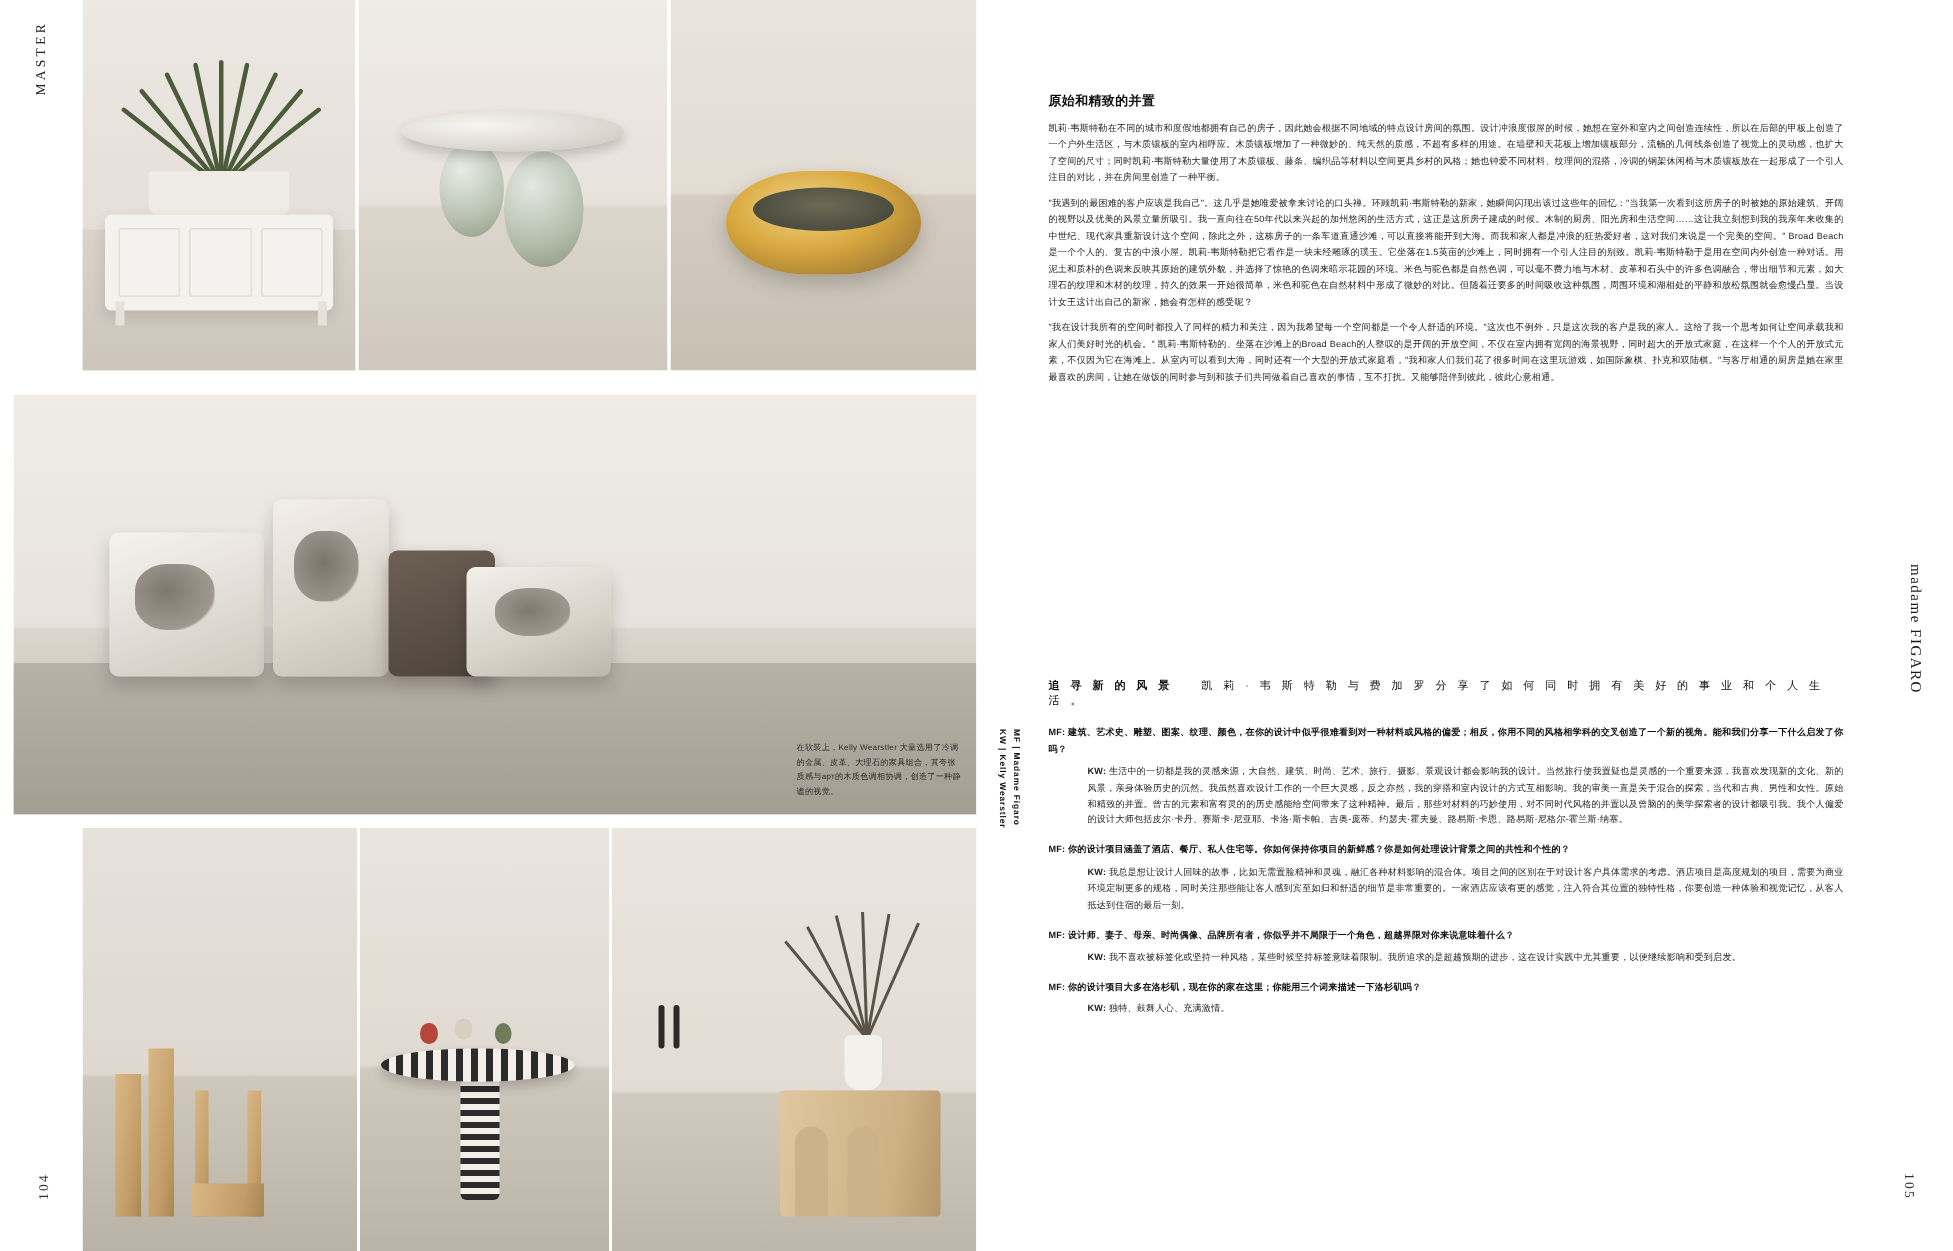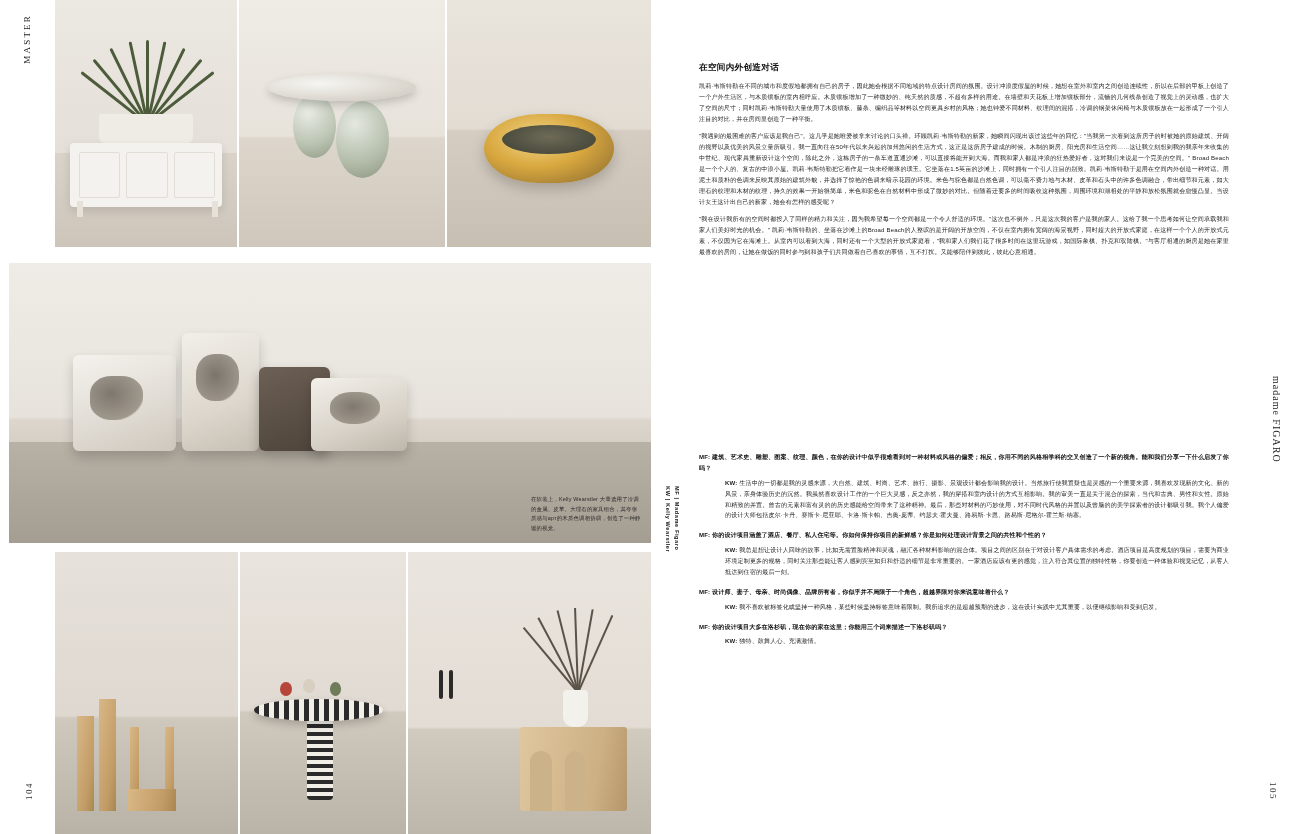--- a/index.html
+++ b/index.html
@@ -358,29 +358,34 @@
   </div>
 
   <div class="gutter-line"></div>
 
   <div class="right-page">
 
     <div class="masthead-right">madame FIGARO</div>
     <div class="folio-right">105</div>
 
     <div class="rp-inner">
-      <div class="article-title">在空间内外创造对话</div>
+      <div class="article-title">原始和精致的并置</div>
       <div class="body-col">
         <p>凯莉·韦斯特勒在不同的城市和度假地都拥有自己的房子，因此她会根据不同地域的特点设计房间的氛围。设计冲浪度假屋的时候，她想在室外和室内之间创造连续性，所以在后部的甲板上创造了一个户外生活区，与木质镶板的室内相呼应。木质镶板增加了一种微妙的、纯天然的质感，不超有多样的用途。在墙壁和天花板上增加镶板部分，流畅的几何线条创造了视觉上的灵动感，也扩大了空间的尺寸；同时凯莉·韦斯特勒大量使用了木质镶板、藤条、编织品等材料以空间更具乡村的风格；她也钟爱不同材料、纹理间的混搭，冷调的钢架休闲椅与木质镶板放在一起形成了一个引人注目的对比，并在房间里创造了一种平衡。</p>
         <p>"我遇到的最困难的客户应该是我自己"。这几乎是她唯爱被拿来讨论的口头禅。环顾凯莉·韦斯特勒的新家，她瞬间闪现出该过这些年的回忆："当我第一次看到这所房子的时被她的原始建筑、开阔的视野以及优美的风景立量所吸引。我一直向往在50年代以来兴起的加州悠闲的生活方式，这正是这所房子建成的时候。木制的厨房、阳光房和生活空间……这让我立刻想到我的我亲年来收集的中世纪、现代家具重新设计这个空间，除此之外，这栋房子的一条车道直通沙滩，可以直接将能开到大海。而我和家人都是冲浪的狂热爱好者，这对我们来说是一个完美的空间。" Broad Beach 是一个个人的、复古的中浪小屋。凯莉·韦斯特勒把它看作是一块未经雕琢的璞玉。它坐落在1.5英亩的沙滩上，同时拥有一个引人注目的别致。凯莉·韦斯特勒于是用在空间内外创造一种对话。用泥土和质朴的色调来反映其原始的建筑外貌，并选择了惊艳的色调来暗示花园的环境。米色与驼色都是自然色调，可以毫不费力地与木材、皮革和石头中的许多色调融合，带出细节和元素，如大理石的纹理和木材的纹理，持久的效果一开始很简单，米色和驼色在自然材料中形成了微妙的对比。但随着迁要多的时间吸收这种氛围，周围环境和湖相处的平静和放松氛围就会愈慢凸显。当设计女王这计出自己的新家，她会有怎样的感受呢？</p>
         <p>"我在设计我所有的空间时都投入了同样的精力和关注，因为我希望每一个空间都是一个令人舒适的环境。"这次也不例外，只是这次我的客户是我的家人。这给了我一个思考如何让空间承载我和家人们美好时光的机会。" 凯莉·韦斯特勒的、坐落在沙滩上的Broad Beach的人整叹的是开阔的开放空间，不仅在室内拥有宽阔的海景视野，同时超大的开放式家庭，在这样一个个人的开放式元素，不仅因为它在海滩上。从室内可以看到大海，同时还有一个大型的开放式家庭看，"我和家人们我们花了很多时间在这里玩游戏，如国际象棋、扑克和双陆棋。"与客厅相通的厨房是她在家里最喜欢的房间，让她在做饭的同时参与到和孩子们共同做着自己喜欢的事情，互不打扰。又能够陪伴到彼此，彼此心意相通。</p>
       </div>
     </div>
 
     <div class="interview">
+      <div class="iv-head">
+        <span class="lead">追 寻 新 的 风 景</span>
+        <span>&nbsp;&nbsp;</span>
+        <span>凯 莉 · 韦 斯 特 勒 与 费 加 罗 分 享 了 如 何 同 时 拥 有 美 好 的 事 业 和 个 人 生 活 。</span>
+      </div>
 
       <div class="iv-legend">
         <div>MF | Madame Figaro</div>
         <div>KW | Kelly Wearstler</div>
       </div>
 
       <div class="qa">
 
         <div>
           <div class="q">

